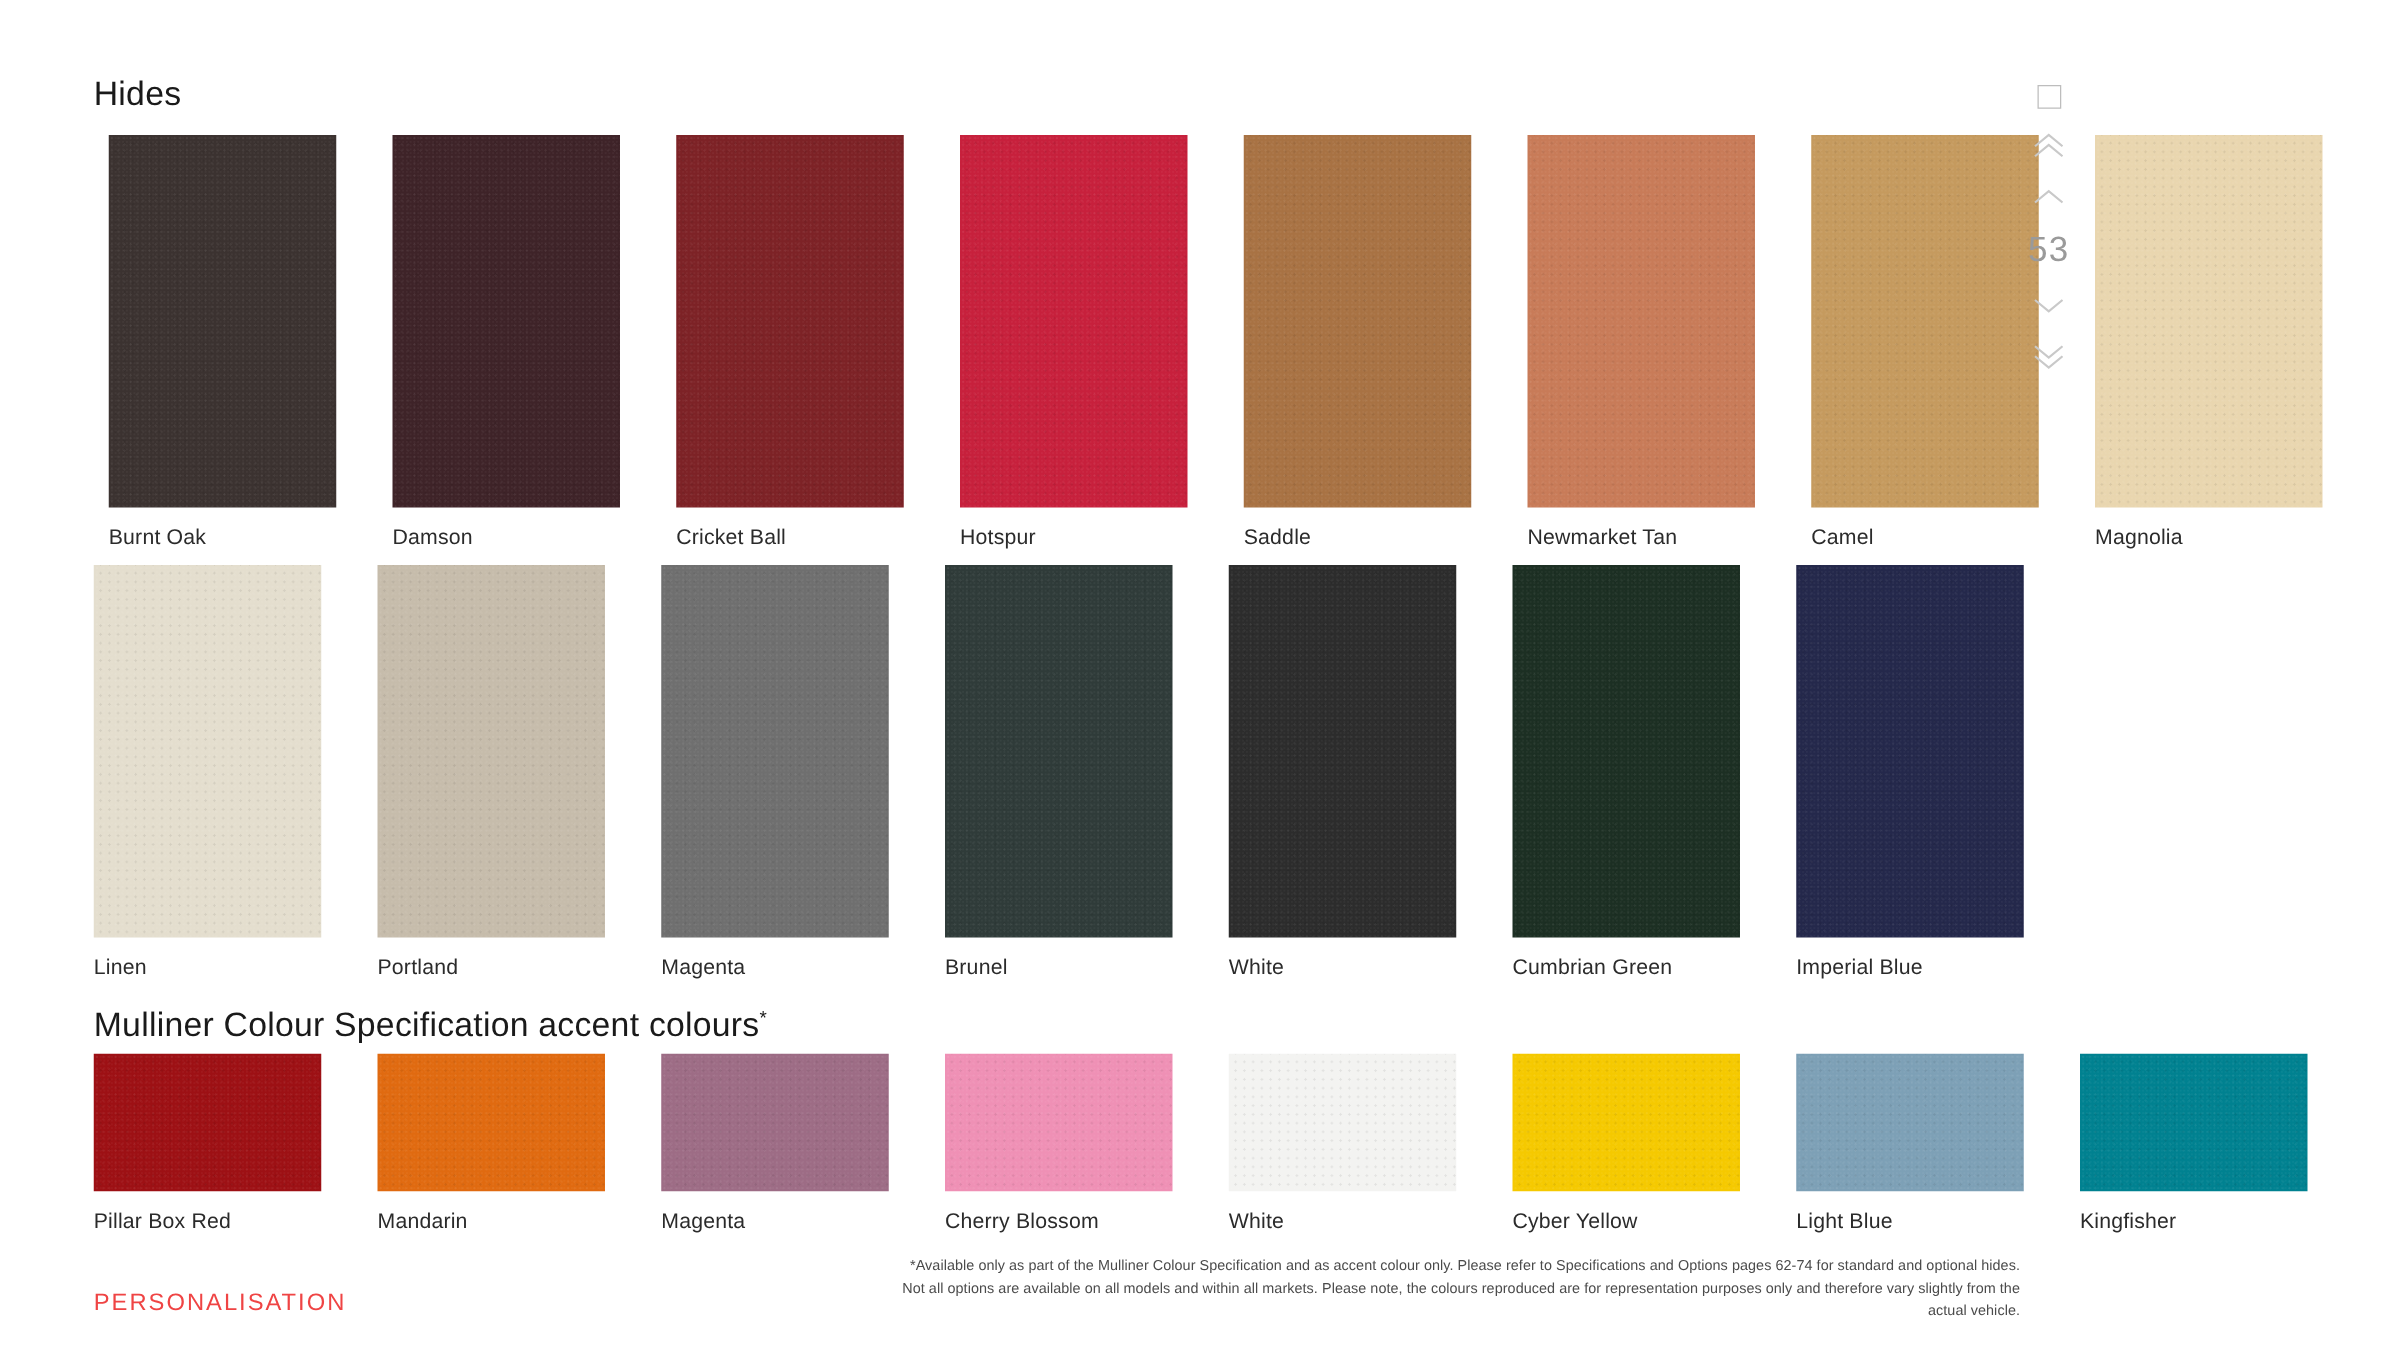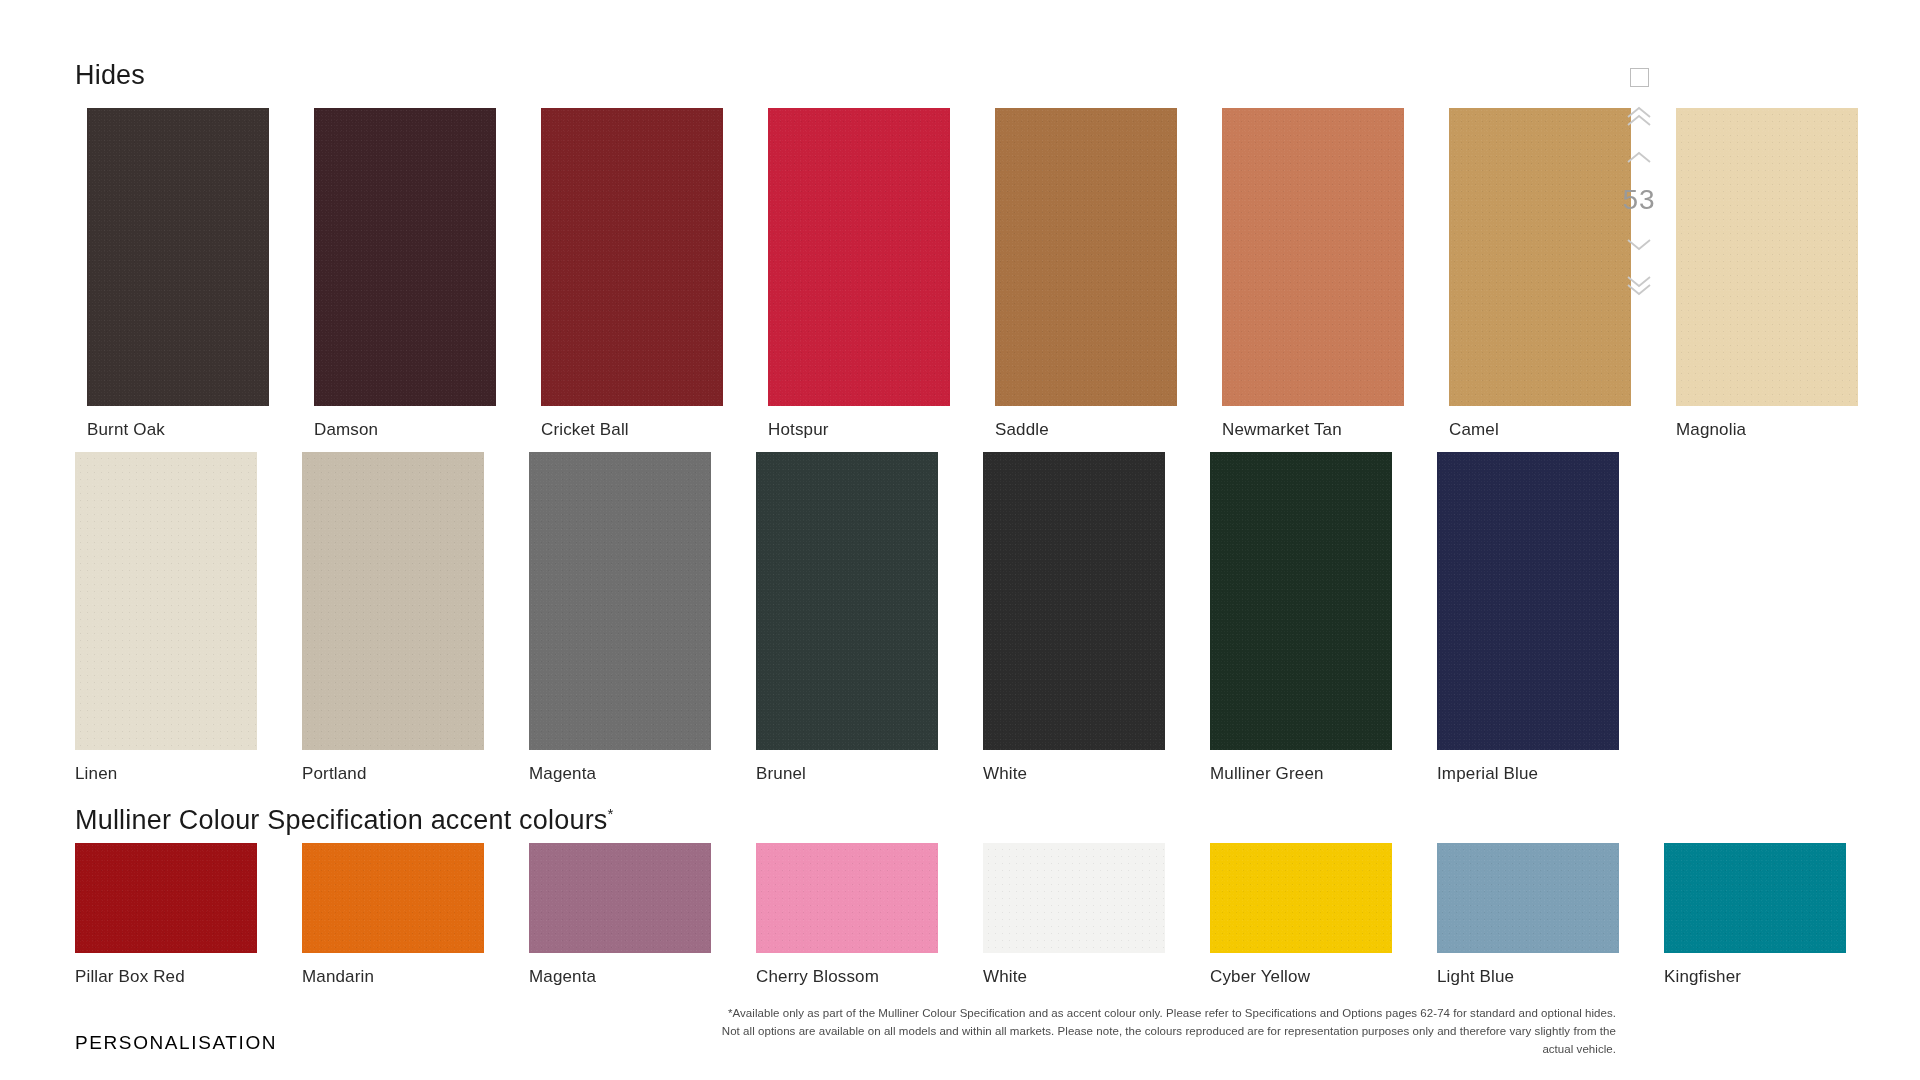--- a/index.html
+++ b/index.html
@@ -96,21 +96,21 @@
   }
   #footnote .fn-line { display: block; }
 
   
   #footer-title {
     position: absolute;
     left: 75px;
     top: 1032px;
     font-size: 19px;
     letter-spacing: 1.6px;
-    color: #000000;
+    color: #ef4444;
   }
 
   
   #nav-rail {
     position: absolute;
     right: 24px;
     top: 62px;
     width: 56px;
     display: flex;
     flex-direction: column;
@@ -202,21 +202,21 @@
       <div class="swatch-cell">
         <div class="swatch-chip" style="background-color: rgb(47, 59, 57);"></div>
         <div class="swatch-label">Brunel</div>
       </div>
       <div class="swatch-cell">
         <div class="swatch-chip" style="background-color: rgb(44, 44, 44);"></div>
         <div class="swatch-label">White</div>
       </div>
       <div class="swatch-cell">
         <div class="swatch-chip" style="background-color: rgb(28, 47, 35);"></div>
-        <div class="swatch-label">Mulliner Green</div>
+        <div class="swatch-label">Cumbrian Green</div>
       </div>
       <div class="swatch-cell">
         <div class="swatch-chip" style="background-color: rgb(36, 40, 75);"></div>
         <div class="swatch-label">Imperial Blue</div>
       </div>
     </div>
 
   <div class="section-heading" id="mulliner-heading">
     <span>Mulliner Colour Specification accent colours</span><span class="sup">*</span>
   </div>

